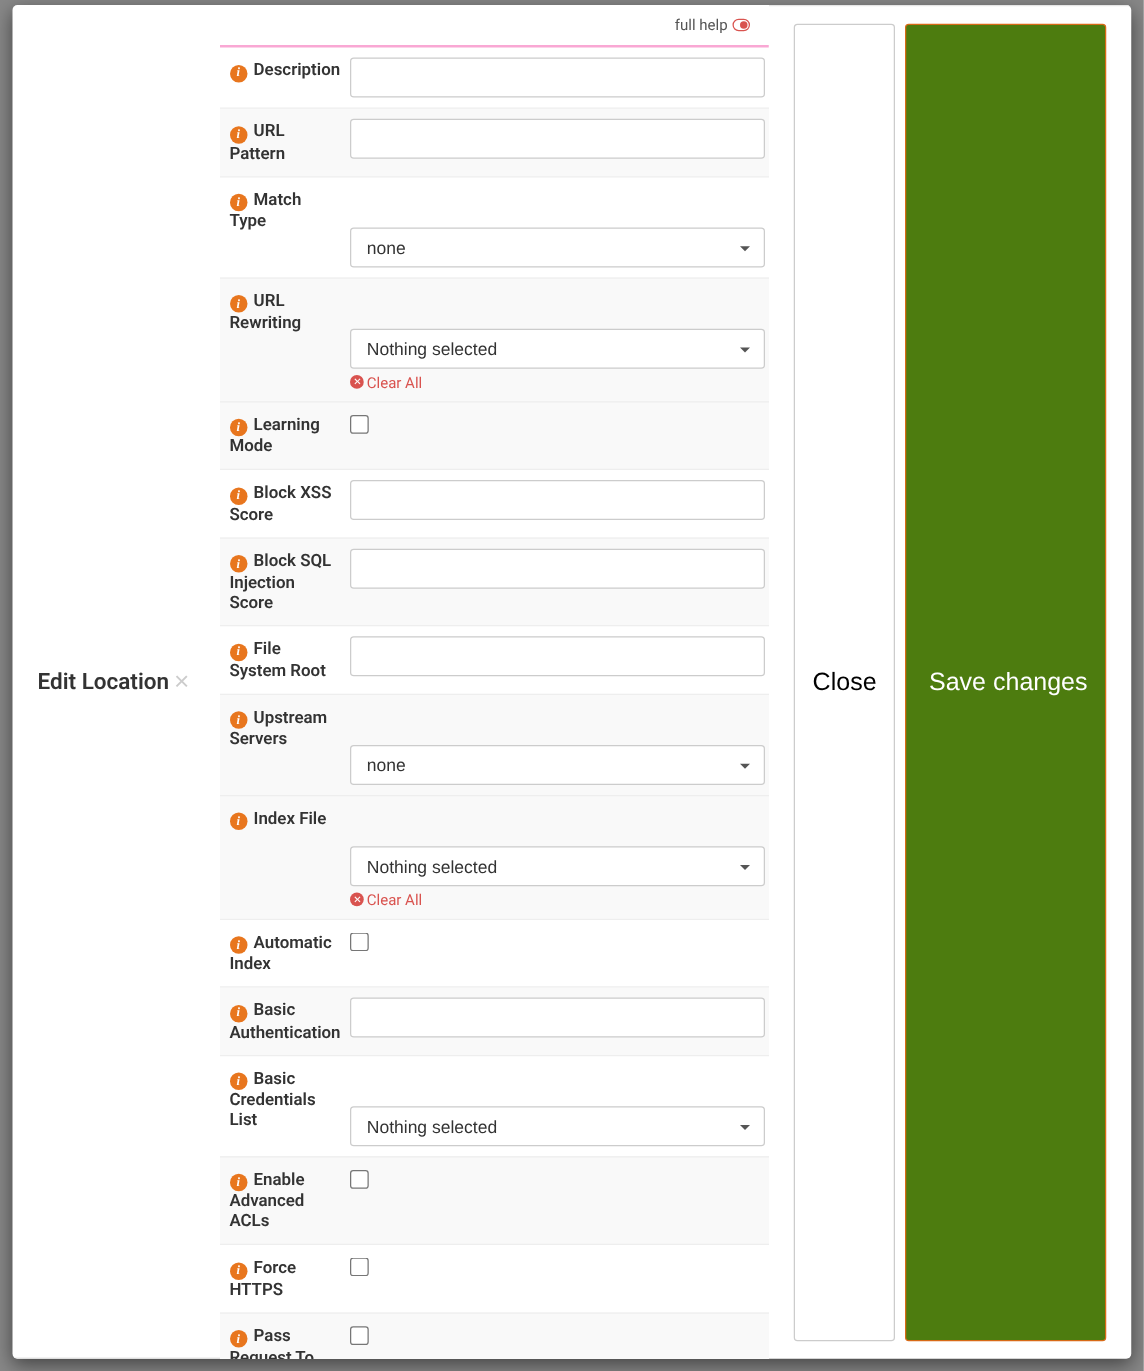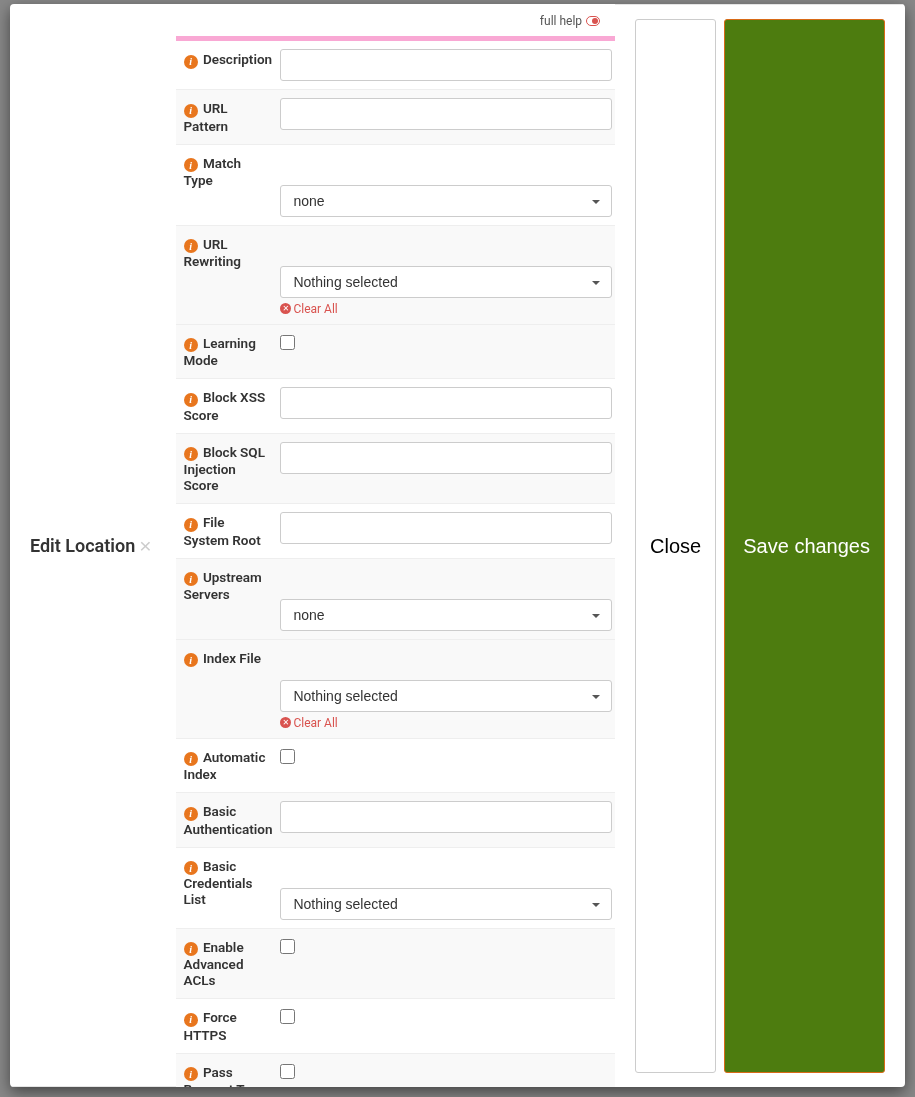--- a/index.html
+++ b/index.html
@@ -60,21 +60,21 @@
       padding: 0 4px;
     }
     .modal-body {
       flex: 1;
       overflow-y: auto;
       padding: 0;
     }
     .full-help-row {
       padding: 8px 15px 8px 8px;
       text-align: right;
-      border-bottom: 5px solid #f9a8d4;
+      border-bottom: 2px solid #f9a8d4;
     }
     .full-help {
       font-size: 12px;
       color: #555;
       display: inline-flex;
       align-items: center;
       gap: 4px;
     }
     .toggle-icon {
       display: inline-flex;

